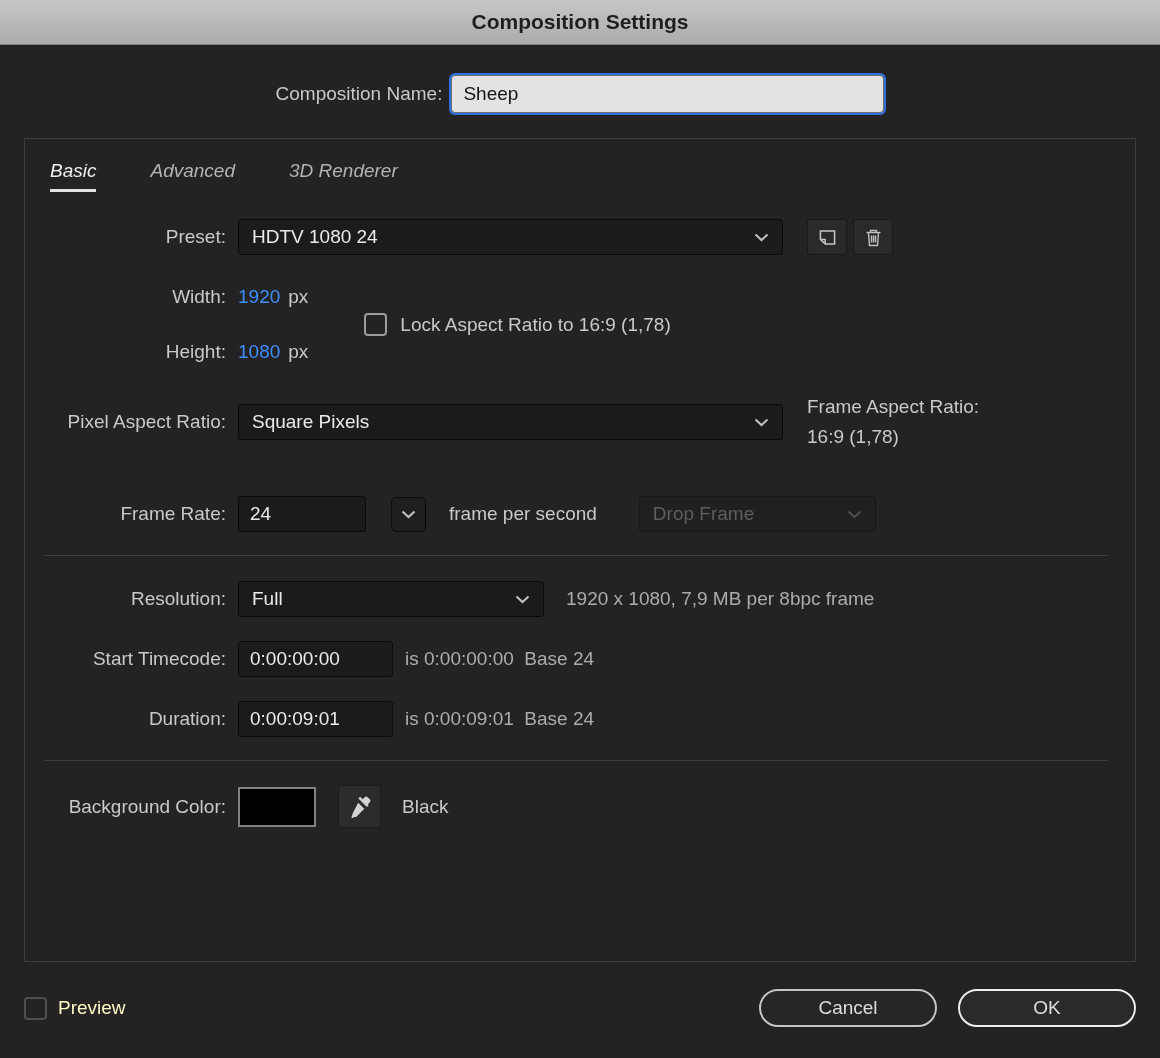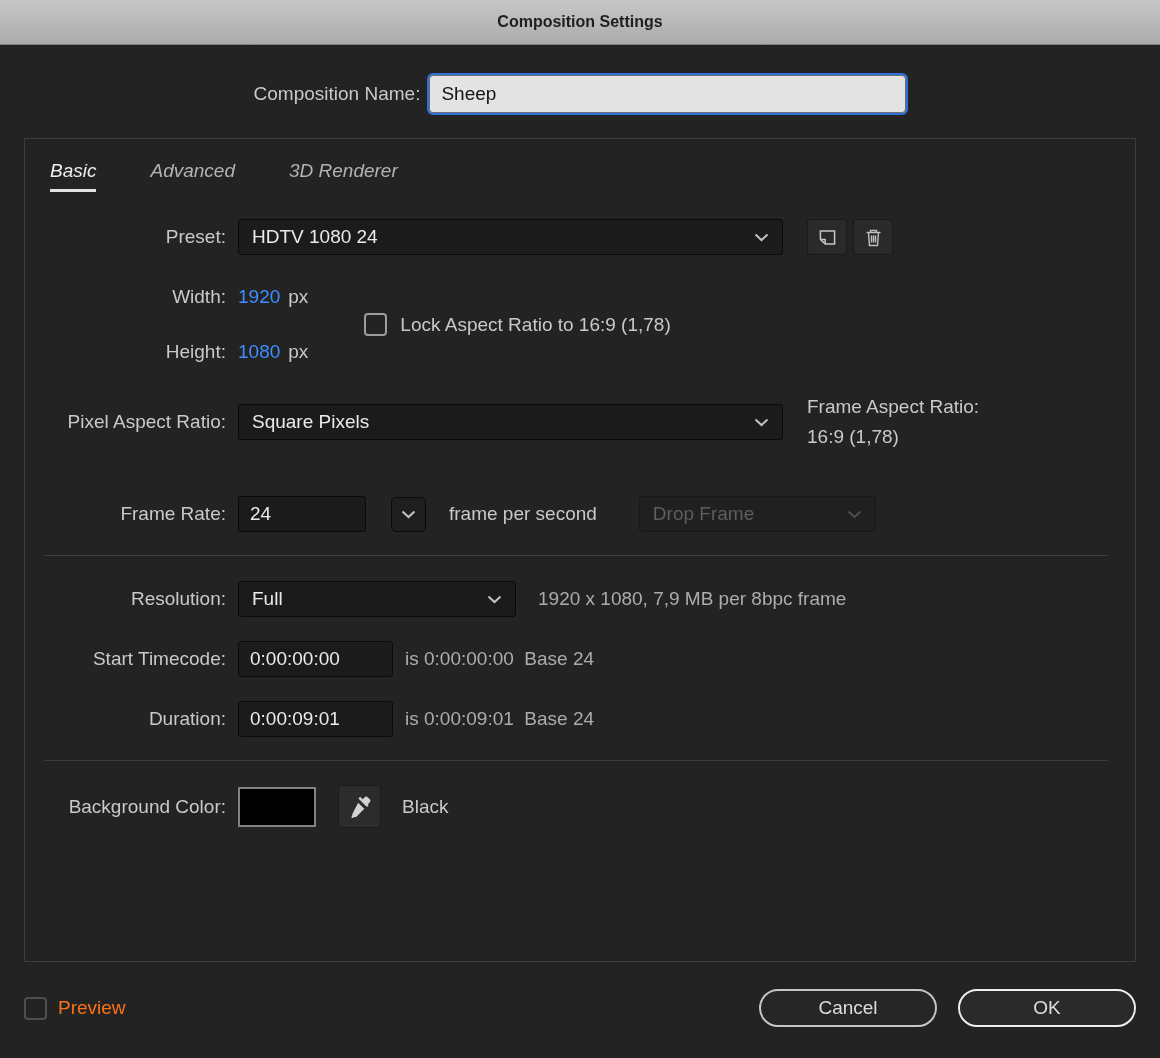--- a/index.html
+++ b/index.html
@@ -11,25 +11,25 @@
     font-size: 19px;
     color: #c9c9c9;
     overflow: hidden;
   }
   .titlebar {
     height: 45px;
     background: linear-gradient(#c7c7c7, #ababab);
     border-bottom: 1px solid #828282;
     display: flex; align-items: center; justify-content: center;
   }
-  .titlebar .title { font-size: 16px; font-weight: bold; color: #1e1e1e; }
+  .titlebar .title { font-size: 21px; font-weight: bold; color: #1e1e1e; }
 
   .name-row { display: flex; align-items: center; justify-content: center; gap: 9px; margin-top: 30px; }
   .name-input {
-    width: 477px; height: 38px;
+    width: 433px; height: 38px;
     background: #e3e3e3;
     border: 1px solid #6f6f6f;
     box-shadow: 0 0 0 2px #2f6fdb;
     border-radius: 4px;
     font: inherit; font-size: 19px; color: #141414;
     padding: 16px 11px; outline: none;
   }
 
   .panel { margin: 25px 24px 0; height: 824px; border: 1px solid #3e3e3e; }
   .tabs { display: flex; gap: 54px; padding: 21px 0 0 25px; font-style: italic; }
@@ -39,21 +39,21 @@
   .row { display: flex; align-items: center; }
   .lbl { width: 201px; flex: none; text-align: right; margin-right: 12px; color: #c9c9c9; }
 
   .select {
     height: 36px; background: #1b1b1b;
     border: 1px solid #0a0a0a; border-radius: 3px;
     display: flex; align-items: center; justify-content: space-between;
     padding: 0 13px; color: #eaeaea; cursor: pointer;
   }
   .select.wide { width: 545px; }
-  .select.med  { width: 278px; }
+  .select.med  { width: 306px; }
 
   .text-input {
     height: 36px; background: #1b1b1b;
     border: 1px solid #0a0a0a; border-radius: 3px;
     color: #eaeaea; font: inherit; font-size: 19px;
     padding: 0 11px; outline: none;
   }
   .fr-input { width: 128px; }
   .tc-input { width: 155px; }
 
@@ -98,21 +98,21 @@
   .row-bg { margin-top: 24px; }
   .swatch { width: 78px; height: 40px; background: #000; border: 2px solid #828282; cursor: pointer; flex: none; }
   .dropper-btn {
     width: 43px; height: 43px; margin-left: 22px;
     background: #2c2c2c; border: 1px solid #1b1b1b; border-radius: 4px;
     display: flex; align-items: center; justify-content: center; cursor: pointer;
   }
   .bg-name { margin-left: 21px; color: #c9c9c9; }
 
   .footer { display: flex; align-items: center; margin: 27px 24px 0; }
-  .preview { display: flex; align-items: center; gap: 11px; color: #f97316; }
+  .preview { display: flex; align-items: center; gap: 11px; color: #fef9c3; }
   .btns { margin-left: auto; display: flex; gap: 21px; }
   .btn {
     width: 178px; height: 38px; border-radius: 19px;
     background: #262626; border: 2px solid #c6c6c6;
     color: #dedede; font: inherit; font-size: 19px; cursor: pointer;
   }
   .btn.ok { border: 2.5px solid #efefef; background: #2a2a2a; }
 </style>
 </head>
 <body>

